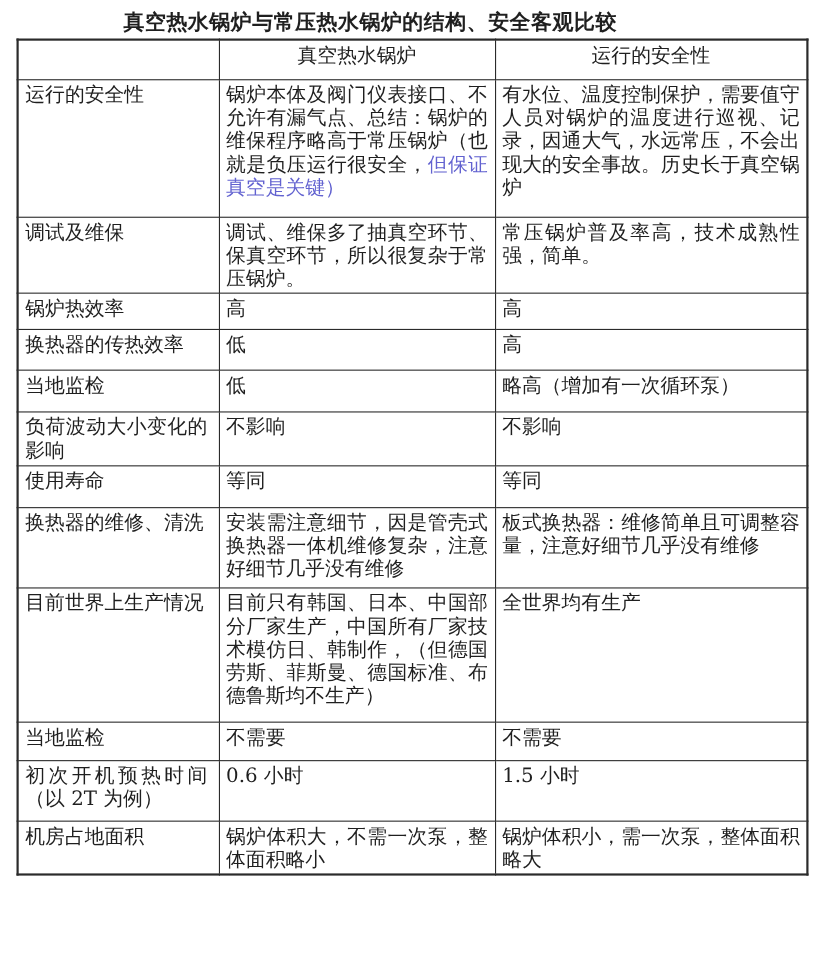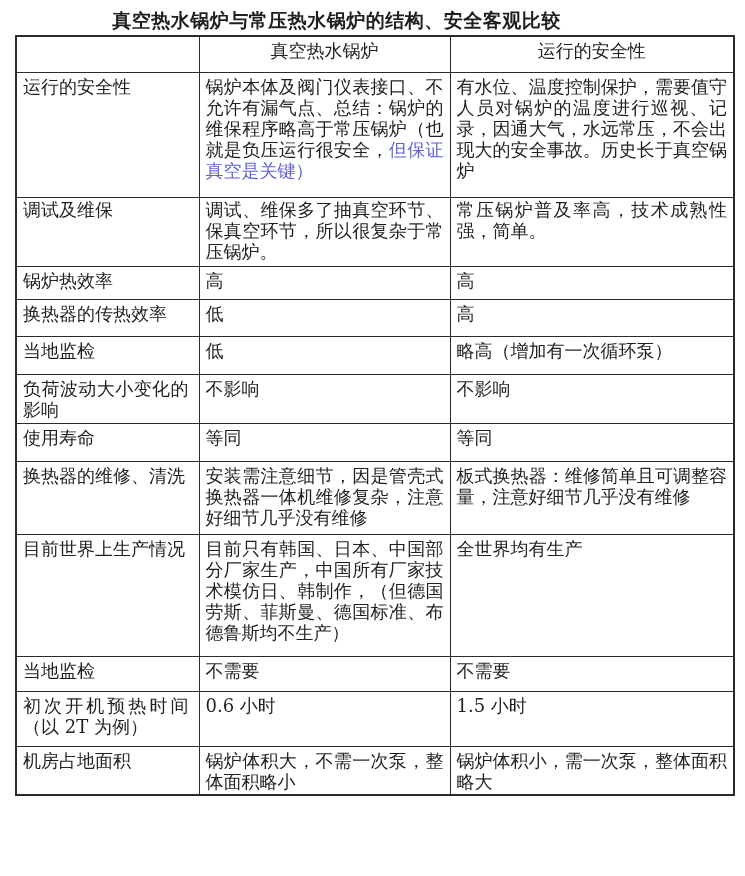--- a/index.html
+++ b/index.html
@@ -51,21 +51,21 @@
     font-weight: normal;
     text-align: center;
     overflow: hidden;
   }
   table.cmp td.lbl { text-align: justify; padding-right: 10px; }
   table.cmp td.cell { text-align: justify; }
   .blue { color: var(--blue); }
   
   tr.rh0  { height: 36px; }
   tr.rh1  { height: 125px; padding-left: 48px; }
-  tr.rh2  { height: 68px; font-family: Liberation Mono, monospace; }
+  tr.rh2  { height: 68px; }
   tr.rh3  { height: 75px; }
   tr.rh4  { height: 33px; }
   tr.rh5  { height: 37px; }
   tr.rh6  { height: 38px; }
   tr.rh7  { height: 49px; }
   tr.rh8  { height: 38px; }
   tr.rh9  { height: 73px; }
   tr.rh10 { height: 122px; }
   tr.rh11 { height: 35px; }
   tr.rh12 { height: 55px; }

